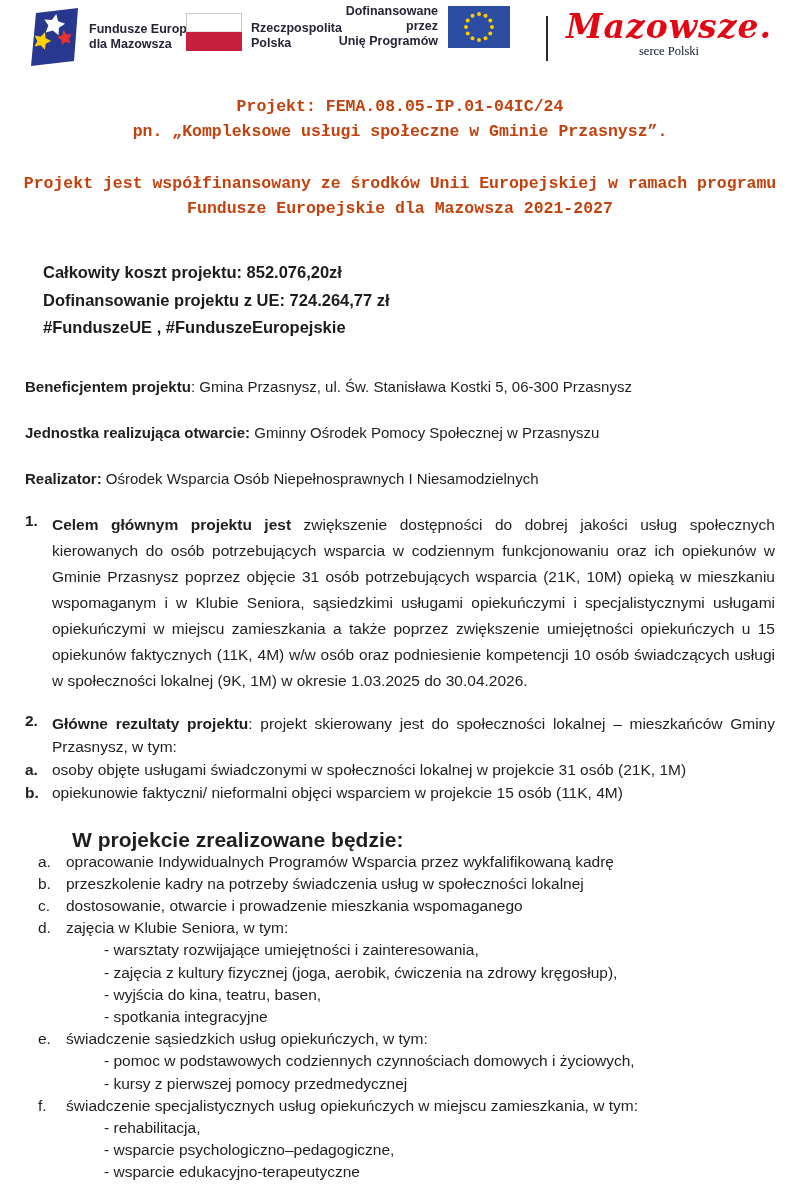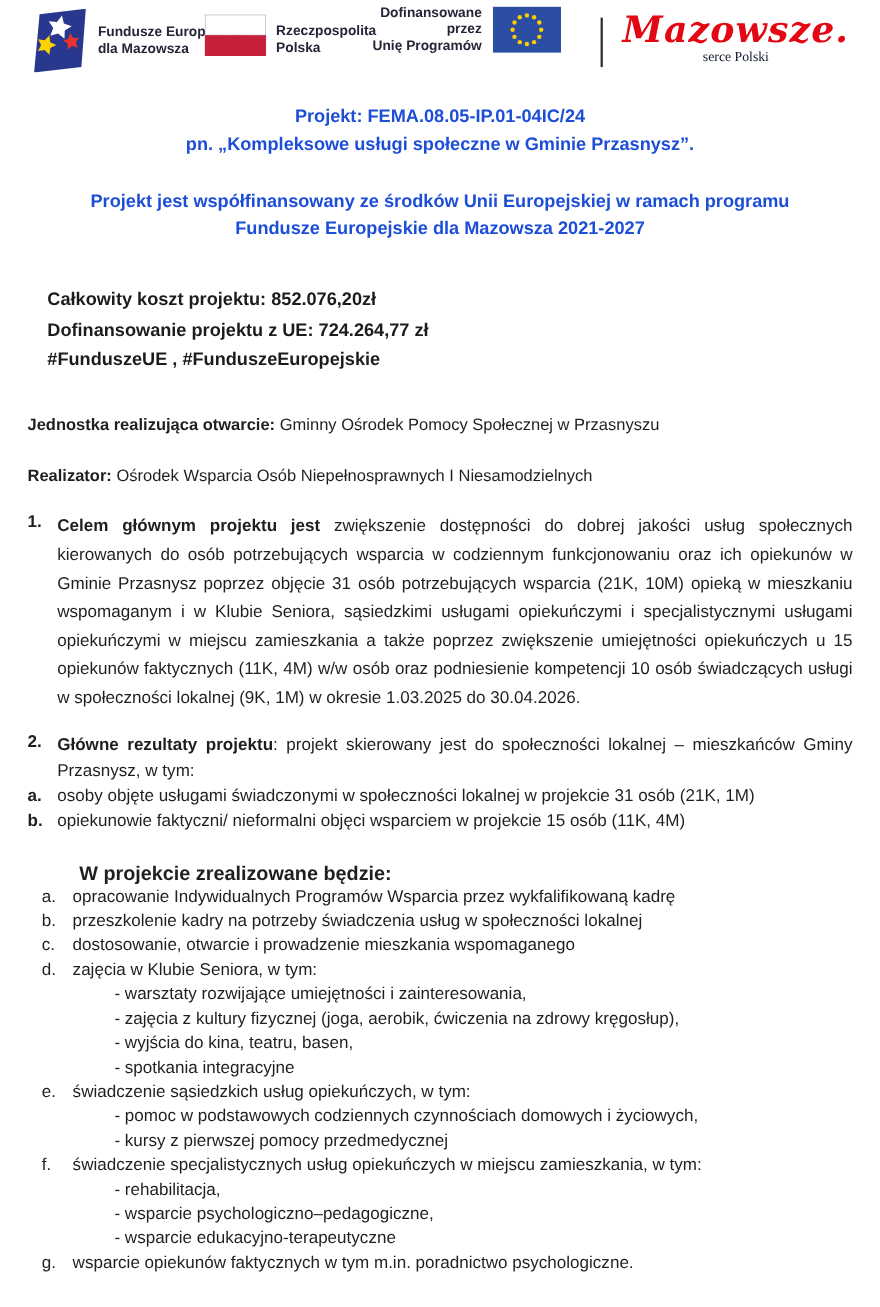--- a/index.html
+++ b/index.html
@@ -20,21 +20,21 @@
   .pl-group   { left:186px; top:13px;align-items:flex-end; }
   .eu-group   { left:316px; top:4px; }
   .mz-group   { left:566px; top:10px; display:block; width:212px; }
   .logo-caption { font-size:12.5px; font-weight:bold; color:#252538; line-height:15px; margin-left:9px; }
   .eu-caption { text-align:right; margin-right:10px; margin-left:0; width:122px; }
   .divider { position:absolute; left:546px; top:16px; width:2px; height:45px; background:#2b2b2b; }
   .mz-name { font-size:33px; font-weight:bold; font-style:italic; color:#e30613; letter-spacing:1px; line-height:34px; font-family:"DejaVu Serif", serif; }
   .mz-tag  { font-size:12.5px; color:#0f172a; text-align:center; margin-top:0px; padding-right:6px;font-family:Liberation Serif, serif; }
 
   
-  .title-block { margin-top:20px; text-align:center; font-weight:bold; font-size:16.5px; color:#1d4ed8; line-height:25px; }
+  .title-block { margin-top:20px; text-align:center; font-weight:bold; font-size:16.5px; color:#c2410c; line-height:25px;font-family:Liberation Mono, monospace; }
   .title-gap { height:27px; }
 
   
   .funding { margin:38px 25px 0 43px; font-weight:bold; font-size:16.5px; color:#1c1c1c; line-height:27.5px; }
 
   
   .details { margin:32px 25px 0 25px; font-size:15px; }
   .details p { margin-bottom:21px; line-height:25px; }
   .details b { font-weight:bold; }
 
@@ -46,21 +46,21 @@
   .p1 .body { text-align:justify; line-height:26px; }
   .p2 { margin-top:18px; }
   .p2 .body { text-align:justify; line-height:23px; }
   .lead { font-weight:bold; }
 
   .letter-row { display:flex; line-height:23px; }
   .letter-row .marker { width:27px; flex:0 0 27px; font-weight:bold; }
   .letter-row .body { flex:1; }
 
   
-  .plan-heading { margin:25px 25px 0 72px; font-weight:bold; font-size:18px; line-height:22px; }
+  .plan-heading { margin:25px 25px 0 72px; font-weight:bold; font-size:21px; line-height:22px; }
   .plan-list { margin:0 25px 0 38px; font-size:15.5px; }
   .plan-row { display:flex; line-height:22.2px; }
   .plan-row .marker { width:28px; flex:0 0 28px; }
   .plan-row .body { flex:1; }
   .sub-line { margin-left:66px; line-height:22.2px; }
 </style>
 </head>
 <body>
 
 <div class="page">
@@ -134,20 +134,21 @@
     <div>Fundusze Europejskie dla Mazowsza 2021-2027</div>
   </div>
 
   <div class="funding">
     <div>Całkowity koszt projektu: 852.076,20zł</div>
     <div>Dofinansowanie projektu z UE: 724.264,77 zł</div>
     <div>#FunduszeUE , #FunduszeEuropejskie</div>
   </div>
 
   <div class="details">
+    <p><b>Beneficjentem projektu</b><span>: Gmina Przasnysz, ul. Św. Stanisława Kostki 5, 06-300 Przasnysz</span></p>
     <p><b>Jednostka realizująca otwarcie:</b><span> Gminny Ośrodek Pomocy Społecznej w Przasnyszu</span></p>
     <p><b>Realizator:</b><span> Ośrodek Wsparcia Osób Niepełnosprawnych I Niesamodzielnych</span></p>
   </div>
 
   <div class="list-area">
 
     <div class="li-row p1">
       <span class="num">1.</span>
       <div class="body"><span class="lead">Celem głównym projektu jest</span><span> zwiększenie dostępności do dobrej jakości usług społecznych kierowanych do osób potrzebujących wsparcia w codziennym funkcjonowaniu oraz ich opiekunów w Gminie Przasnysz poprzez objęcie 31 osób potrzebujących wsparcia (21K, 10M) opieką w mieszkaniu wspomaganym i w Klubie Seniora, sąsiedzkimi usługami opiekuńczymi i specjalistycznymi usługami opiekuńczymi w miejscu zamieszkania a także poprzez zwiększenie umiejętności opiekuńczych u 15  opiekunów faktycznych (11K, 4M) w/w osób oraz podniesienie kompetencji 10 osób świadczących usługi w społeczności lokalnej (9K, 1M) w okresie 1.03.2025 do 30.04.2026.</span></div>
     </div>

